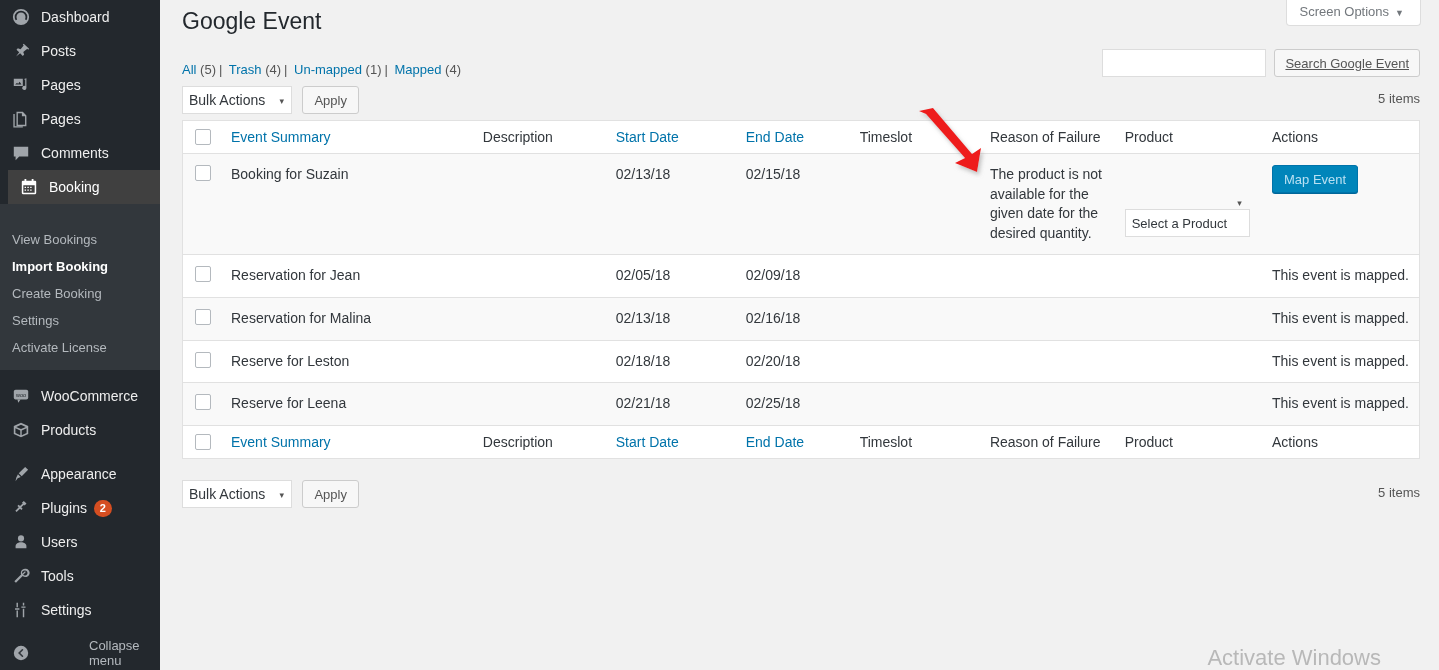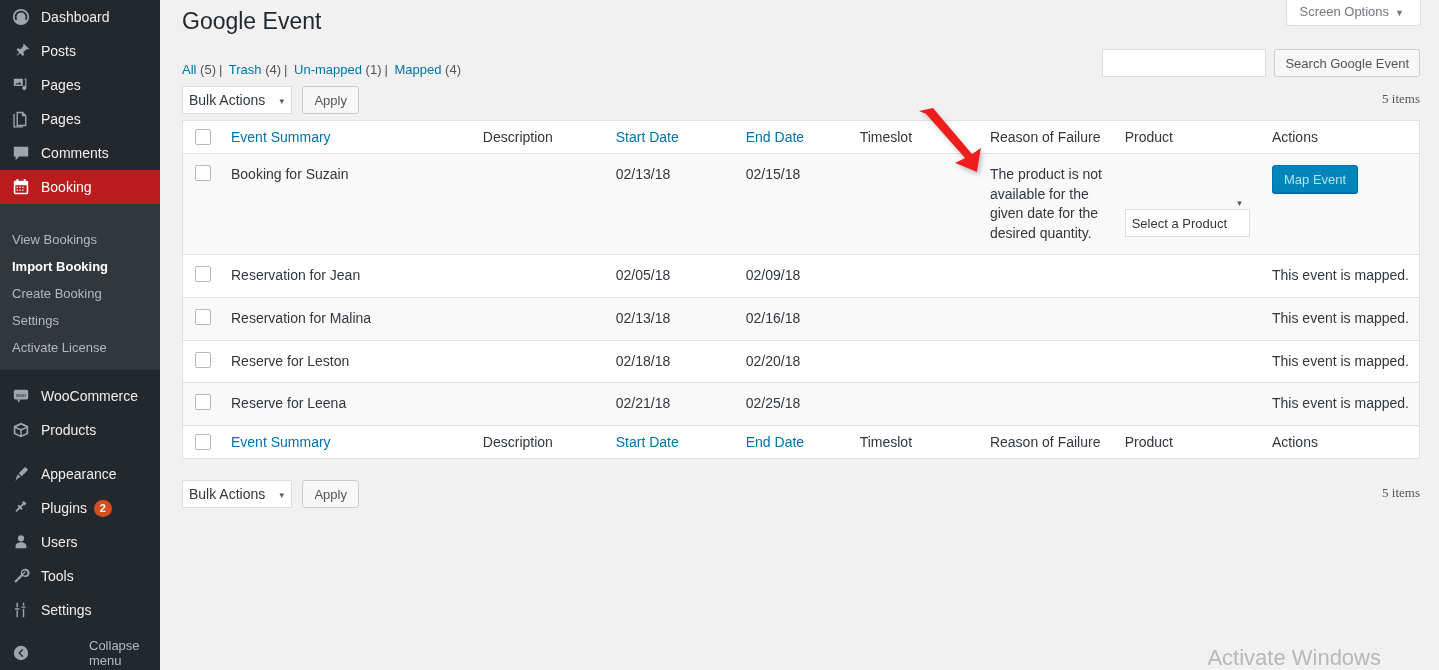--- a/index.html
+++ b/index.html
@@ -24,21 +24,21 @@
   .menu-item {
     position: relative;
     display: flex; align-items: center;
     height: 34px;
     padding-left: 11px;
     color: #eee;
     cursor: pointer;
     white-space: nowrap;
   }
   .menu-item .mi-label { margin-left: 10px; font-size: 14px; line-height: 1; }
-  .menu-item.current { background: #b91c1c; color: #fff; }
+  .menu-item.current { background: #404040; color: #fff; margin-left: 8px; }
   .menu-item.current::after {
     content: "";
     position: absolute; right: -8px; top: 50%;
     margin-top: -8px;
     border-style: solid;
     border-width: 8px 0 8px 8px;
     border-color: transparent transparent transparent #0073aa;
   }
   .mi-icon {
     width: 20px; height: 20px;
@@ -138,20 +138,21 @@
     background: #f7f7f7;
     border: 1px solid #ccc;
     border-radius: 3px;
     color: #555;
     font-size: 13px;
     padding: 0 10px;
     margin-left: 4px;
     cursor: pointer;
     vertical-align: top;
     font-family: inherit;
+    text-decoration: underline;
   }
 
   
   .tablenav { position: absolute; left: 0; width: 1279px; height: 30px; }
   .tablenav.top { top: 86px; }
   .tablenav.bottom { top: 480px; }
   .bulk-wrap { position: absolute; left: 22px; top: 0; }
   select.bulk-select {
     width: 110px; height: 28px;
     border: 1px solid #ddd;
@@ -177,21 +178,21 @@
     color: #555;
     font-size: 13px;
     padding: 0 11px;
     margin-left: 6px;
     cursor: pointer;
     vertical-align: top;
     font-family: inherit;
   }
   .displaying-num {
     position: absolute; right: 19px; top: 5px;
-    font-size: 13px; color: #555; font-family: Liberation Serif, serif;
+    font-size: 13px; color: #555;
   }
 
   
   table.wp-list-table {
     position: absolute;
     left: 22px; top: 120px;
     width: 1238px;
     border-collapse: collapse;
     background: #fff;
     border: 1px solid #e1e1e1;

